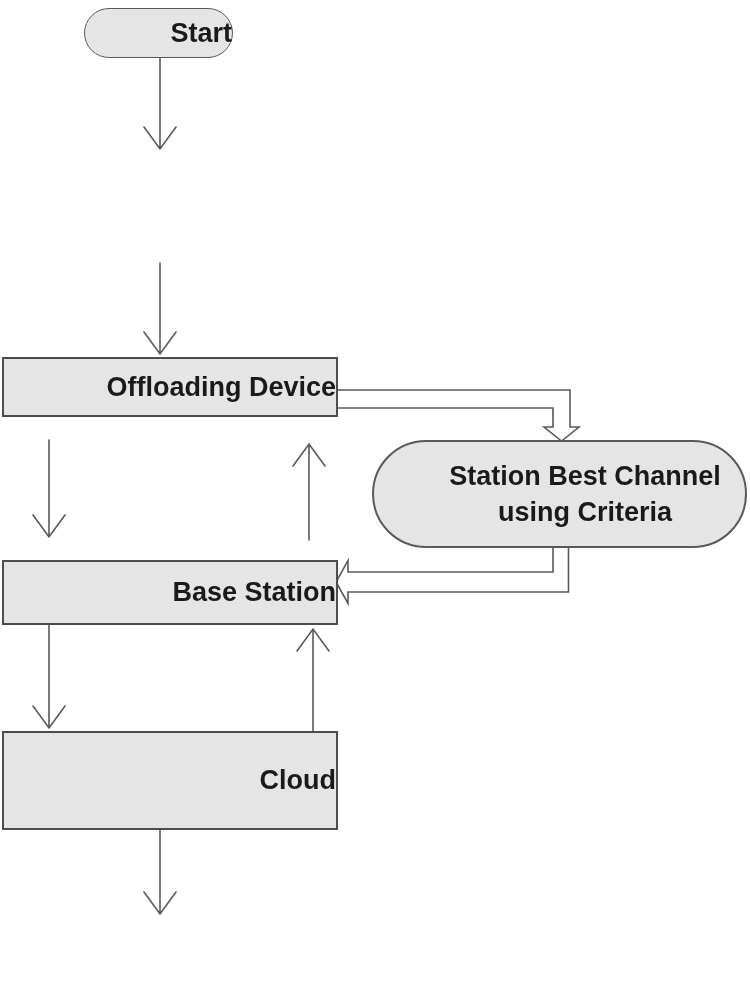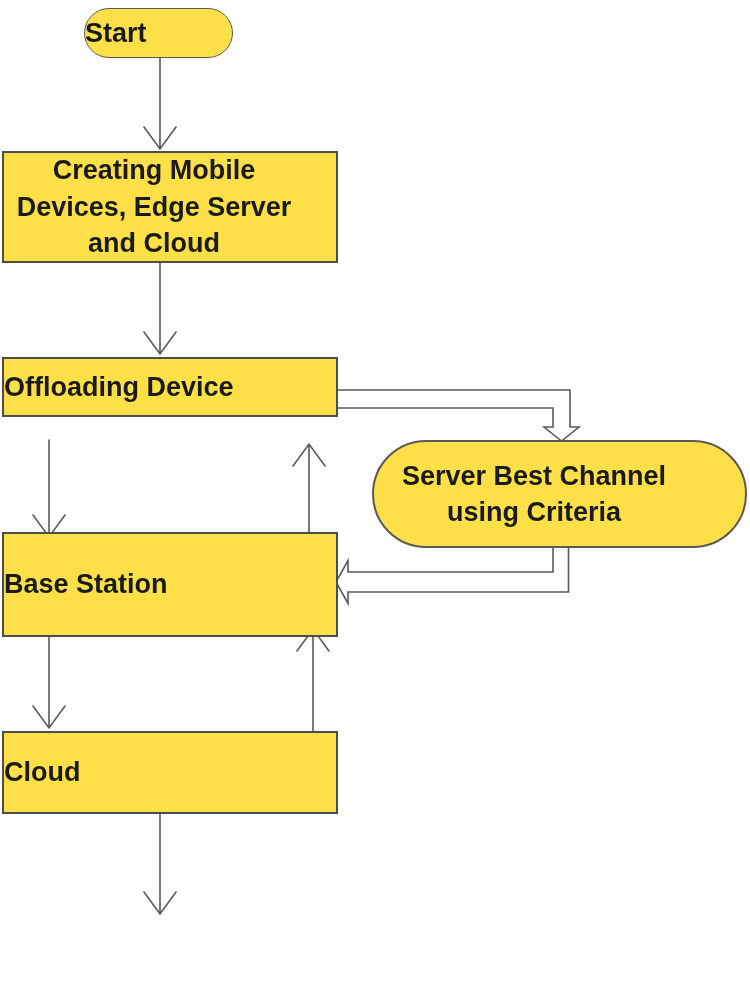--- a/index.html
+++ b/index.html
@@ -16,44 +16,44 @@
   }
   svg.connectors {
     position: absolute;
     left: 0; top: 0;
     width: 750px; height: 1004px;
   }
   .node {
     position: absolute;
     display: flex;
     align-items: center;
-    justify-content: flex-start;
+    justify-content: flex-end;
     text-align: center;
-    background: #fde047;
+    background: #e5e5e5;
     color: #1a1a1a;
     font-weight: bold;
     font-size: 27px;
     line-height: 1.35;
     box-sizing: border-box;
   }
   .process {
     border: 2px solid #4d4d4d;
   }
   .terminator {
     border: 2px solid #595959;
   }
   .node .label { display: block; }
   #node-start      { left: 84px;  top: 8px;   width: 149px; height: 50px; border-radius: 26px; border-width: 1.6px; }
   #node-creating   { left: 2px;   top: 151px; width: 336px; height: 112px; }
   #node-creating .label { width: 300px; }
   #node-offloading { left: 2px;   top: 357px; width: 336px; height: 60px; }
   #node-provide    { left: 372px; top: 440px; width: 375px; height: 108px; border-radius: 54px; }
   #node-provide .label { width: 320px; }
-  #node-base       { left: 2px;   top: 532px; width: 336px; height: 105px; }
-  #node-cloud      { left: 2px;   top: 731px; width: 336px; height: 83px; }
+  #node-base       { left: 2px;   top: 560px; width: 336px; height: 65px; }
+  #node-cloud      { left: 2px;   top: 731px; width: 336px; height: 99px; }
   #node-end        { left: 87px;  top: 916px; width: 148px; height: 88px; border-radius: 40px; border-width: 1.6px; }
 </style>
 </head>
 <body>
 
 <div class="canvas">
 
   <svg class="connectors" viewBox="0 0 750 1004" fill="none" stroke="#595959" stroke-width="1.6" stroke-linecap="round" stroke-linejoin="miter">
 
     <path d="M160,58 V149 M144,127 L160,149 L176,127"></path>
@@ -72,30 +72,27 @@
 
     <path d="M338,390 L570,390 L570,427 L579,427 L561.5,441 L544,427 L553,427 L553,408 L338,408"></path>
 
     <path d="M553,548 L553,572 L348,572 L348,560.5 L336,582 L348,603.5 L348,592 L568.5,592 L568.5,548"></path>
   </svg>
 
   <div class="node terminator" id="node-start">
     <span class="label">Start</span>
   </div>
 
-  <div class="node process" id="node-creating">
-    <span class="label">Creating Mobile Devices, Edge Server and Cloud</span>
-  </div>
 
   <div class="node process" id="node-offloading">
     <span class="label">Offloading Device</span>
   </div>
 
   <div class="node terminator" id="node-provide">
-    <span class="label">Server Best Channel using Criteria</span>
+    <span class="label">Station Best Channel using Criteria</span>
   </div>
 
   <div class="node process" id="node-base">
     <span class="label">Base Station</span>
   </div>
 
   <div class="node process" id="node-cloud">
     <span class="label">Cloud</span>
   </div>
 

